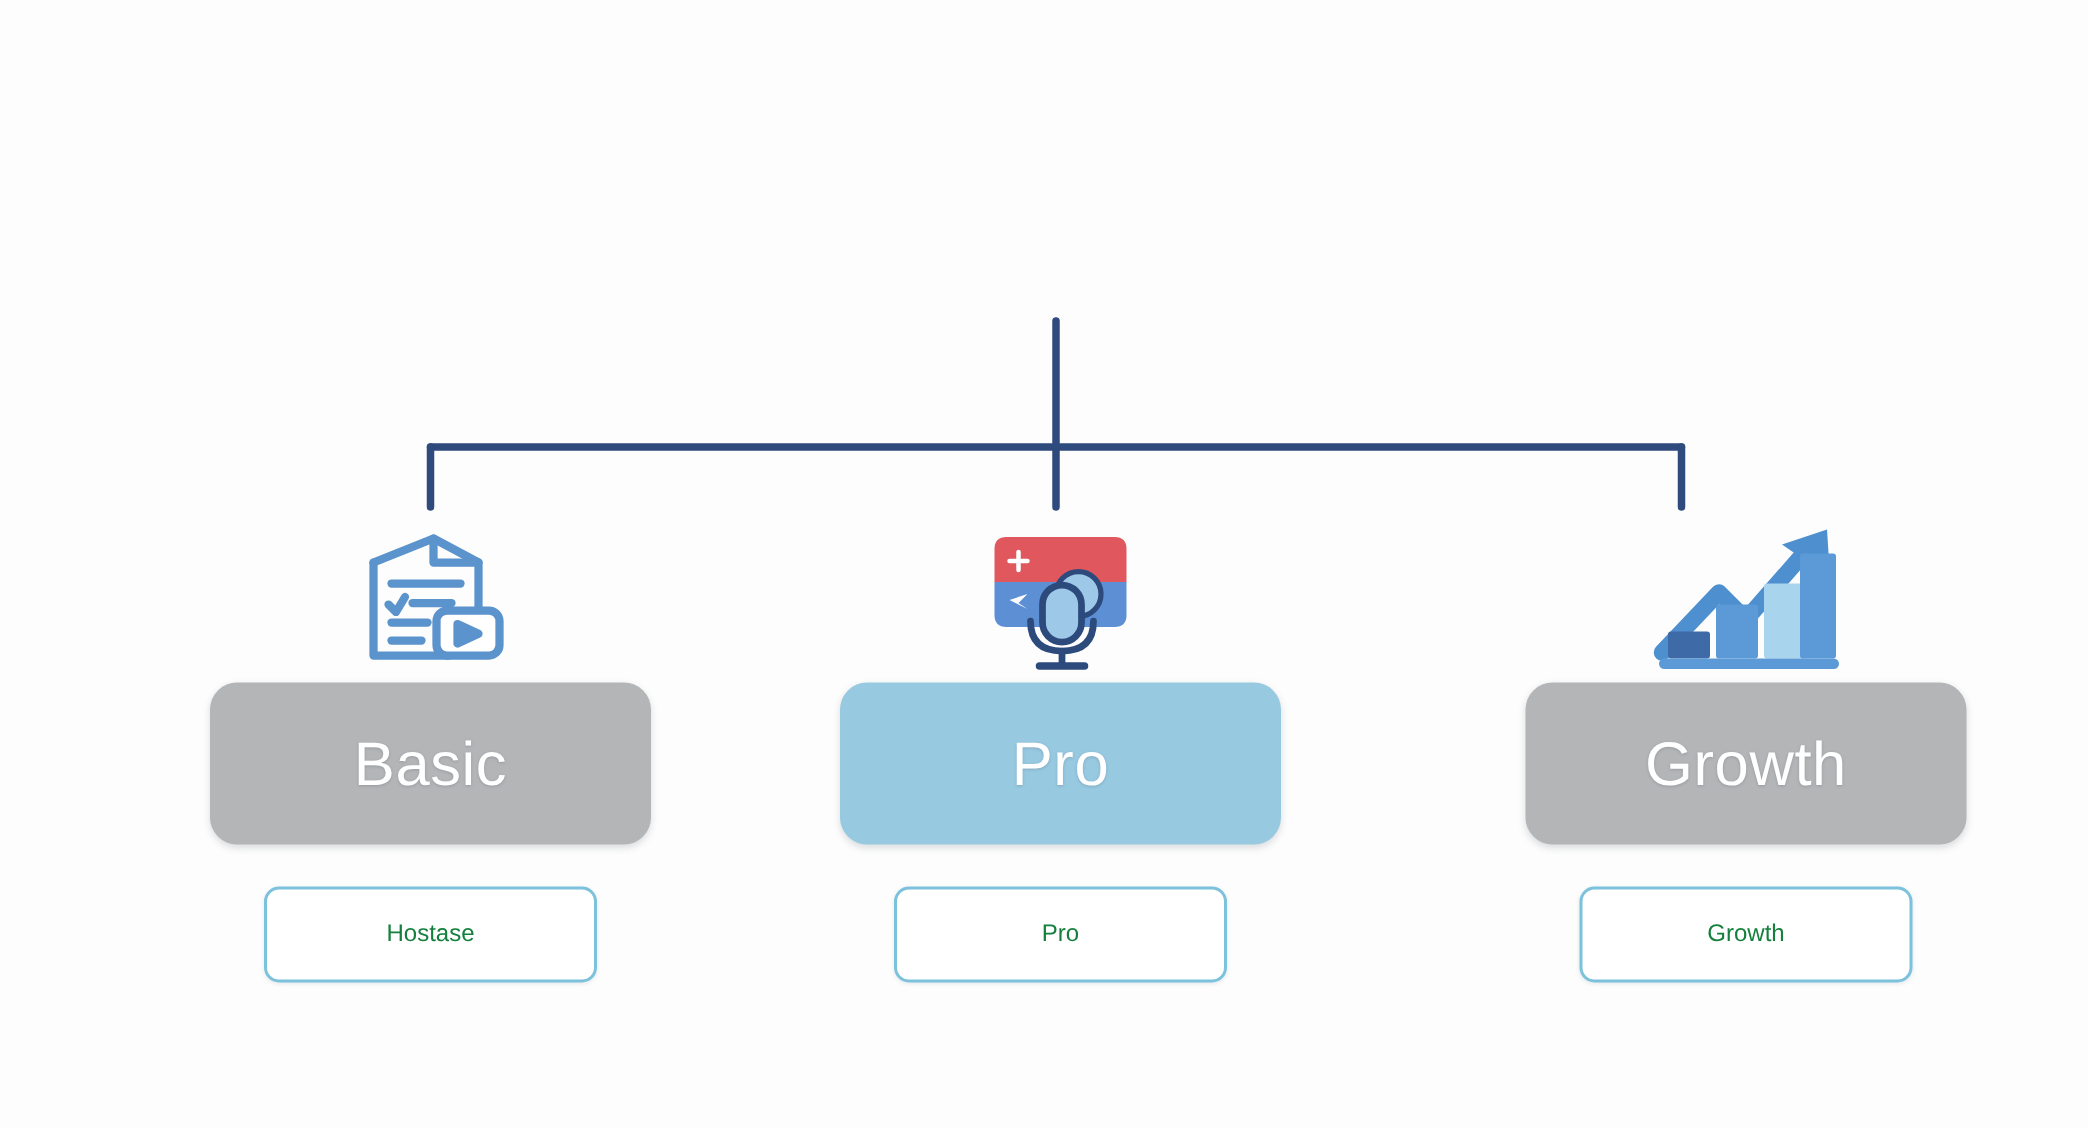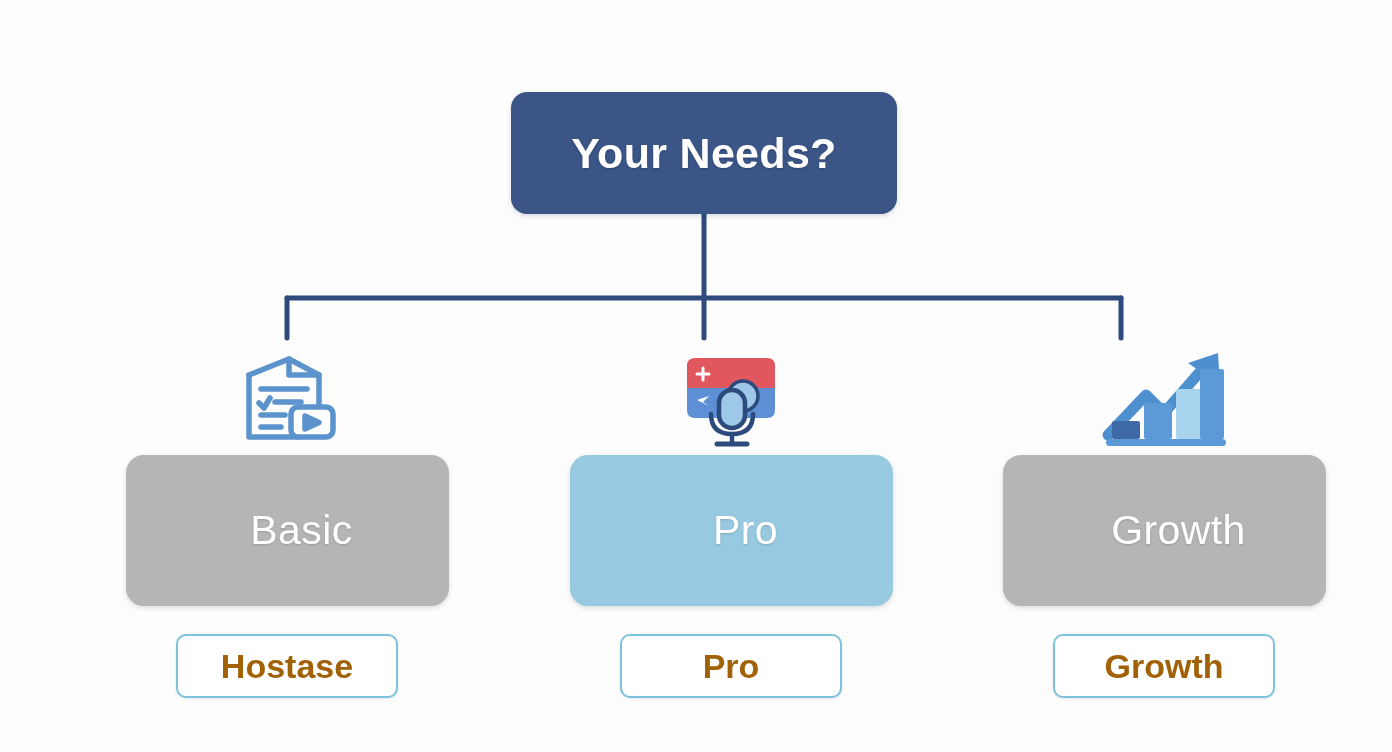--- a/index.html
+++ b/index.html
@@ -57,40 +57,39 @@
   
   .branch {
     position: absolute;
     top: 340px;
     width: 310px;
     display: flex;
     flex-direction: column;
     align-items: center;
   }
   .branch-basic  { left: 132px; }
-  .branch-pro    { left: 576px; text-align: right; }
+  .branch-pro    { left: 552px; text-align: right; }
   .branch-growth { left: 1009px; }
 
   .branch-icon {
     height: 108px;
     display: flex;
     align-items: flex-end;
     justify-content: center;
     margin-bottom: 7px;
   }
 
   .tier-card {
     width: 294px;
-    height: 151px;
+    height: 108px;
     border-radius: 18px;
     display: flex;
     align-items: center;
     justify-content: center;
     box-shadow: 0 2px 5px rgba(80,90,100,0.20);
-    padding-left: 29px;
   }
   .tier-card.gray  { background: #b3b5b7; }
   .tier-card.blue  { background: #97c9e1; }
   .tier-label {
     color: #ffffff;
     font-size: 41px;
     font-weight: normal;
     letter-spacing: 0.4px;
     text-shadow: 0 1px 2px rgba(90,95,105,0.30);
     white-space: nowrap;
@@ -102,23 +101,23 @@
     height: 60px;
     background: #ffffff;
     border: 2px solid #7cc2dc;
     border-radius: 10px;
     display: flex;
     align-items: center;
     justify-content: center;
     box-shadow: 0 1px 3px rgba(120,140,160,0.18);
   }
   .tier-pill-label {
-    color: #a16207;
-    font-size: 34px;
-    font-weight: bold;
+    color: #15803d;
+    font-size: 16px;
+    font-weight: normal;
     white-space: nowrap;
   }
 </style>
 </head>
 <body>
 
 <div id="canvas">
 
   <svg class="connectors" viewBox="0 0 1392 752" width="1392" height="752" aria-hidden="true">
     <g fill="none" stroke="#2f4a7d" stroke-width="5" stroke-linecap="round" stroke-linejoin="round">
@@ -126,23 +125,20 @@
       <path d="M 704 214 L 704 338"></path>
 
       <path d="M 287 298 L 1121 298"></path>
 
       <path d="M 287 298 L 287 338"></path>
 
       <path d="M 1121 298 L 1121 338"></path>
     </g>
   </svg>
 
-  <div class="root-node">
-    <span class="root-label">Your Needs?</span>
-  </div>
 
   <div class="branch branch-basic">
 
     <div class="branch-icon">
       <svg width="100" height="95" viewBox="0 0 100 95" aria-hidden="true">
         <g fill="none" stroke="#5b93cc" stroke-width="5.5" stroke-linecap="round" stroke-linejoin="round">
 
           <path d="M 12 22 L 12 84 L 62 84"></path>
           <path d="M 12 22 L 52 6 L 82 22 L 82 56"></path>
           <path d="M 52 6 L 52 22 L 82 22"></path>

